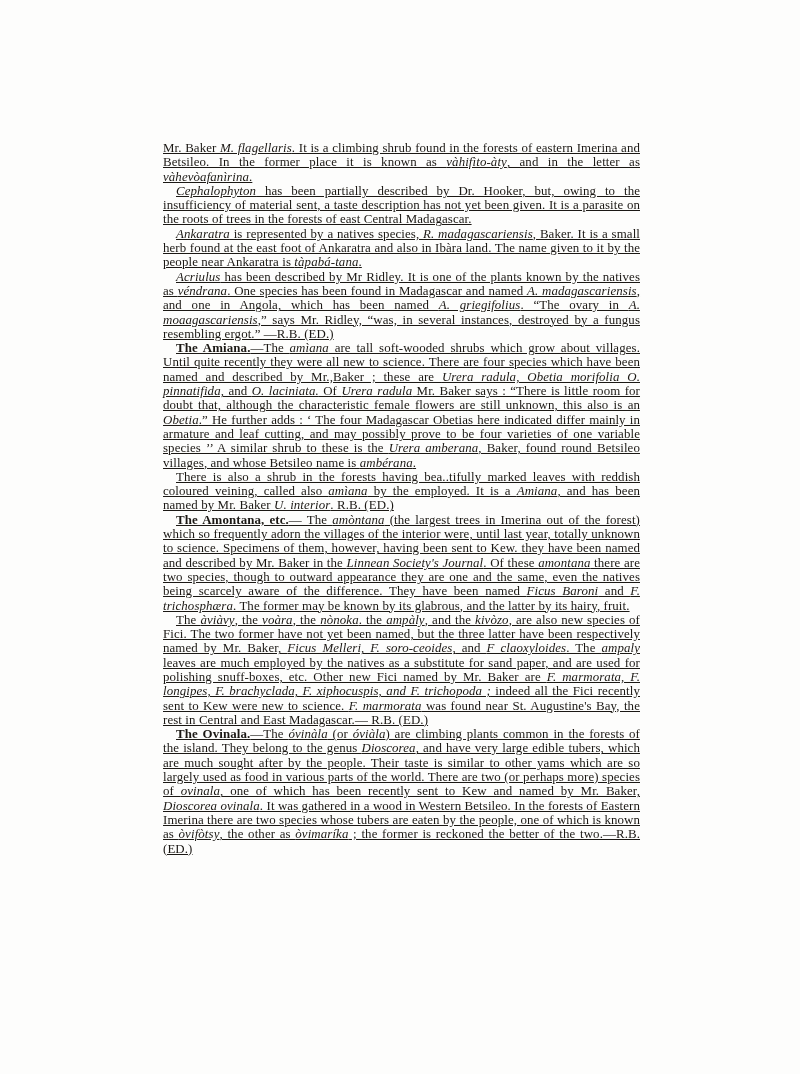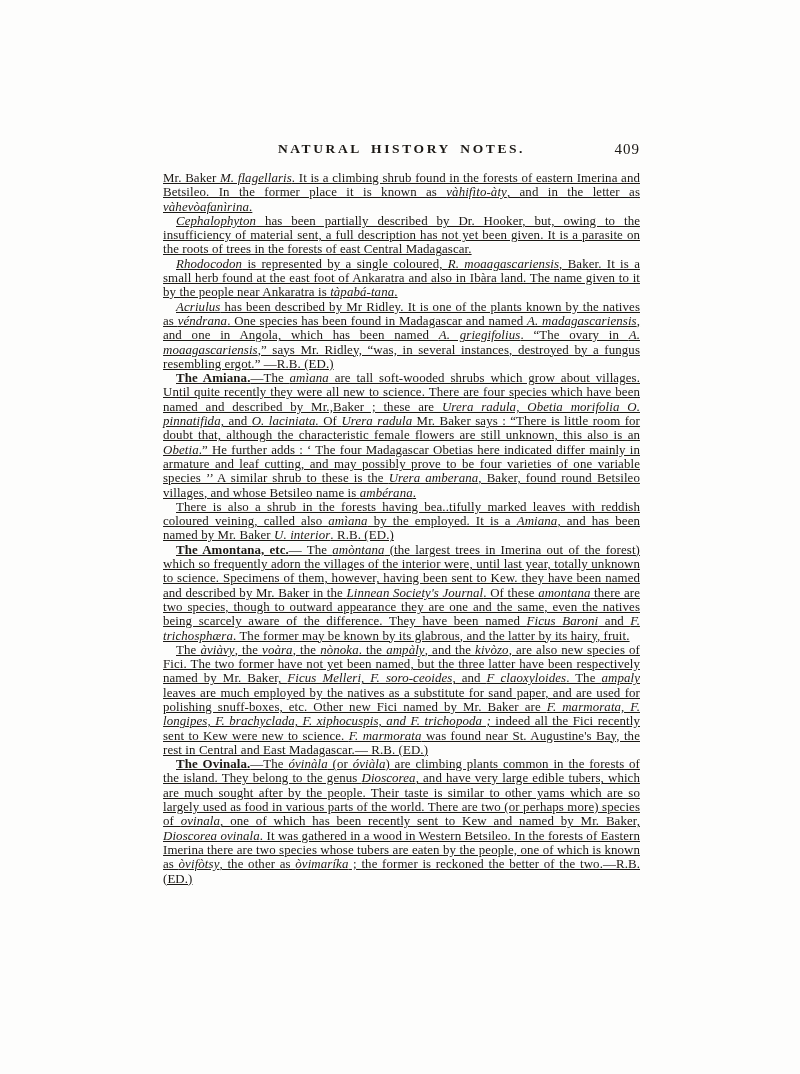--- a/index.html
+++ b/index.html
@@ -55,28 +55,24 @@
     text-indent: 0;
   }
   .i { font-style: italic; }
   .b { font-weight: 700; }
 </style>
 </head>
 <body>
 
 <div class="page">
   <div class="column">
-    <div class="running-head">
-      <div class="head-title">NATURAL HISTORY NOTES.</div>
-      <div class="page-num">409</div>
-    </div>
     <div class="article-body">
         <p class="para noindent"><span>Mr. Baker </span><span class="i">M. flagellaris</span><span>.  It is a climbing shrub found in the forests of eastern Imerina and Betsileo.  In the former place it is known as </span><span class="i">vàhifìto-àty</span><span>, and in the letter as </span><span class="i">vàhevòafanìrina</span><span>.</span></p>
-        <p class="para"><span class="i">Cephalophyton</span><span> has been partially described by Dr. Hooker, but, owing to the insufficiency of material sent, a full description has not yet been given.  It is a parasite on the roots of trees in the forests of east Central Madagascar.</span></p>
-        <p class="para"><span class="i">Rhodocodon</span><span> is represented by a single coloured, </span><span class="i">R. moaagascariensis</span><span>, Baker.  It is a small herb found at the east foot of Ankaratra and also in Ibàra land.  The name given to it by the people near Ankaratra is </span><span class="i">tàpabá-tana</span><span>.</span></p>
+        <p class="para"><span class="i">Cephalophyton</span><span> has been partially described by Dr. Hooker, but, owing to the insufficiency of material sent, a taste description has not yet been given.  It is a parasite on the roots of trees in the forests of east Central Madagascar.</span></p>
+        <p class="para"><span class="i">Ankaratra</span><span> is represented by a natives species, </span><span class="i">R. madagascariensis</span><span>, Baker.  It is a small herb found at the east foot of Ankaratra and also in Ibàra land.  The name given to it by the people near Ankaratra is </span><span class="i">tàpabá-tana</span><span>.</span></p>
         <p class="para"><span class="i">Acriulus</span><span> has been described by Mr Ridley.  It is one of the plants known by the natives as </span><span class="i">véndrana</span><span>.  One species has been found in Madagascar and named </span><span class="i">A. madagascariensis</span><span>, and one in Angola, which has been named </span><span class="i">A. griegifolius</span><span>.  “The ovary in </span><span class="i">A. moaagascariensis</span><span>,” says Mr. Ridley, “was, in several instances, destroyed by a fungus resembling ergot.” —R.B. (ED.)</span></p>
         <p class="para"><span class="b">The Amiana.</span><span>—The </span><span class="i">amìana</span><span> are tall soft-wooded shrubs which grow about villages. Until quite recently they were all new to science.  There are four species which have been named and described by Mr.,Baker ;  these are </span><span class="i">Urera radula, Obetia morifolia  O. pinnatifida,</span><span> and </span><span class="i">O. laciniata.</span><span>  Of </span><span class="i">Urera radula</span><span> Mr. Baker says :  “There is little room for doubt that, although the characteristic female flowers are still unknown, this also is an </span><span class="i">Obetia</span><span>.”  He further adds :  ‘ The four Madagascar Obetias here indicated differ mainly in armature and leaf cutting, and may possibly prove to be four varieties of one variable species ’’  A similar shrub to these is the </span><span class="i">Urera amberana</span><span>, Baker, found round Betsileo villages, and whose Betsileo name is </span><span class="i">ambérana</span><span>.</span></p>
         <p class="para"><span>There is also a shrub in the forests having bea..tifully marked leaves with reddish coloured veining, called also </span><span class="i">amìana</span><span> by the employed.  It is a </span><span class="i">Amiana</span><span>, and has been named by Mr. Baker </span><span class="i">U. interior</span><span>.  R.B. (ED.)</span></p>
         <p class="para"><span class="b">The Amontana, etc.</span><span>— The </span><span class="i">amòntana</span><span> (the largest trees in Imerina out of the forest) which so frequently adorn the villages of the interior were, until last year, totally unknown to science.  Specimens of them, however, having been sent to Kew. they have been named and described by Mr. Baker in the </span><span class="i">Linnean Society's Journal</span><span>.  Of these </span><span class="i">amontana</span><span> there are two species, though to outward appearance they are one and the same, even the natives being scarcely aware of the difference.  They have been named </span><span class="i">Ficus Baroni</span><span> and </span><span class="i">F. trichosphæra</span><span>.  The former may be known by its glabrous, and the latter by its hairy, fruit.</span></p>
         <p class="para"><span>The </span><span class="i">àviàvy</span><span>, the </span><span class="i">voàra</span><span>, the </span><span class="i">nònoka</span><span>. the </span><span class="i">ampàly</span><span>, and the </span><span class="i">kivòzo</span><span>, are also new species of Fici.  The two former have not yet been named, but the three latter have been respectively named by Mr. Baker, </span><span class="i">Ficus Melleri, F. soro-ceoides,</span><span> and </span><span class="i">F claoxyloides</span><span>.  The </span><span class="i">ampaly</span><span> leaves are much employed by the natives as a substitute for sand paper, and are used for polishing snuff-boxes, etc.   Other new Fici named by Mr. Baker are </span><span class="i">F. marmorata, F. longipes, F. brachyclada, F. xiphocuspis, and F. trichopoda ;</span><span>  indeed all the Fici recently sent to Kew were new to science.  </span><span class="i">F. marmorata</span><span> was found near St. Augustine's Bay, the rest in Central and East Madagascar.— R.B. (ED.)</span></p>
         <p class="para"><span class="b">The Ovinala.</span><span>—The </span><span class="i">óvinàla</span><span> (or </span><span class="i">óviàla</span><span>) are climbing plants common in the forests of the island.  They belong to the genus </span><span class="i">Dioscorea</span><span>, and have very large edible tubers, which are much sought after by the people.   Their taste is similar to other yams which are so largely used as food in various parts of the world.   There are two (or perhaps more) species of </span><span class="i">ovinala</span><span>, one of which has been recently sent to Kew and named by Mr. Baker, </span><span class="i">Dioscorea ovinala</span><span>. It was gathered in a wood in Western Betsileo.   In the forests of Eastern Imerina there are two species whose tubers are eaten by the people, one of which is known as </span><span class="i">òvifòtsy</span><span>, the other as </span><span class="i">òvimaríka</span><span> ; the former is reckoned the better of the two.—R.B. (ED.)</span></p>
       </div>
   </div>
 </div>
 

